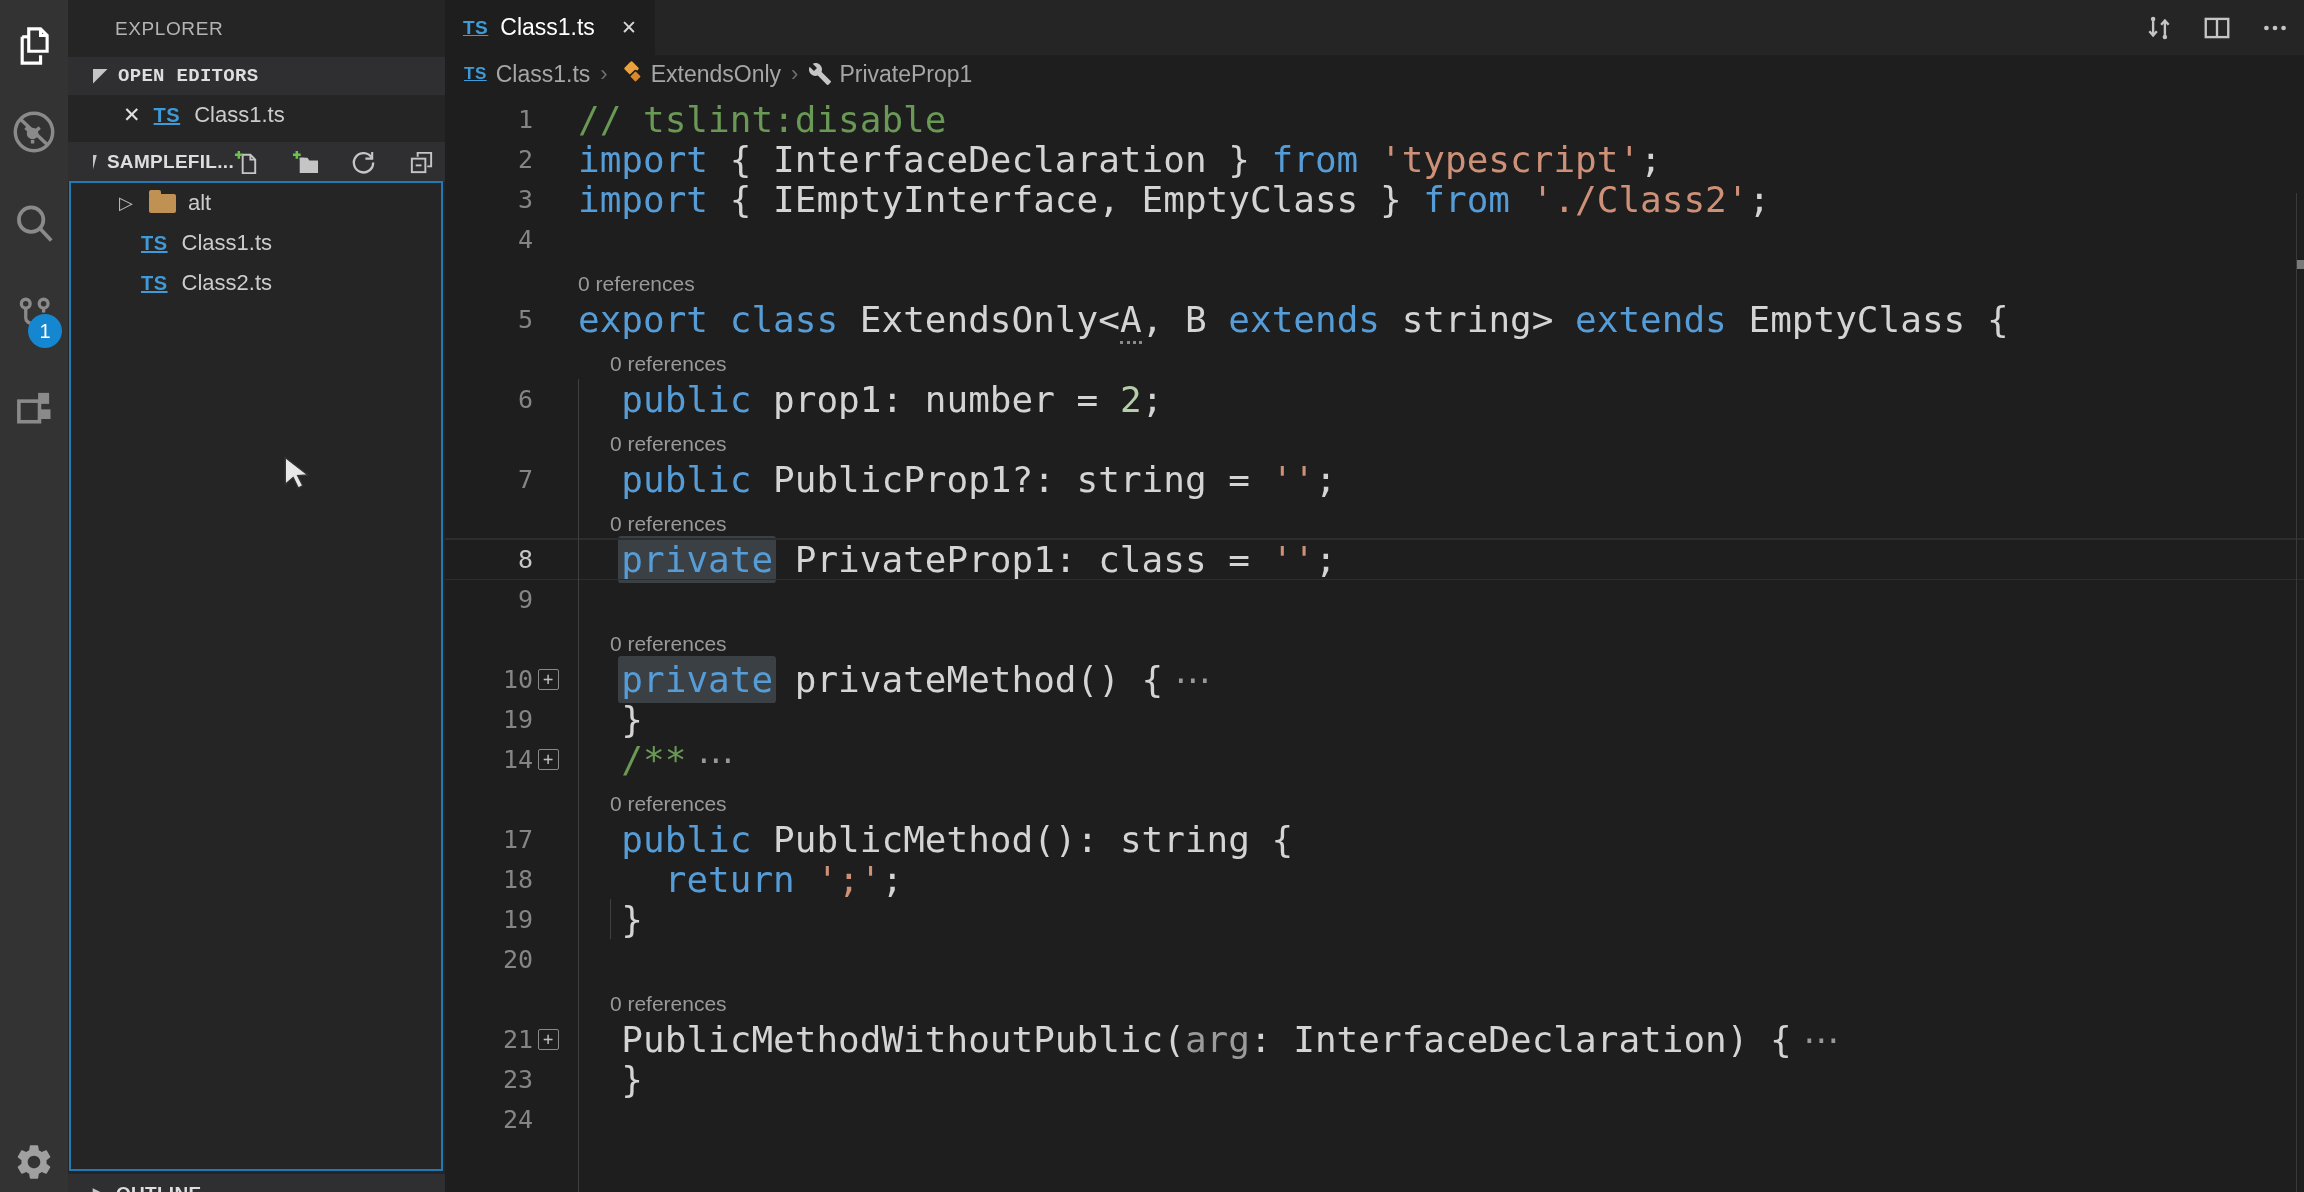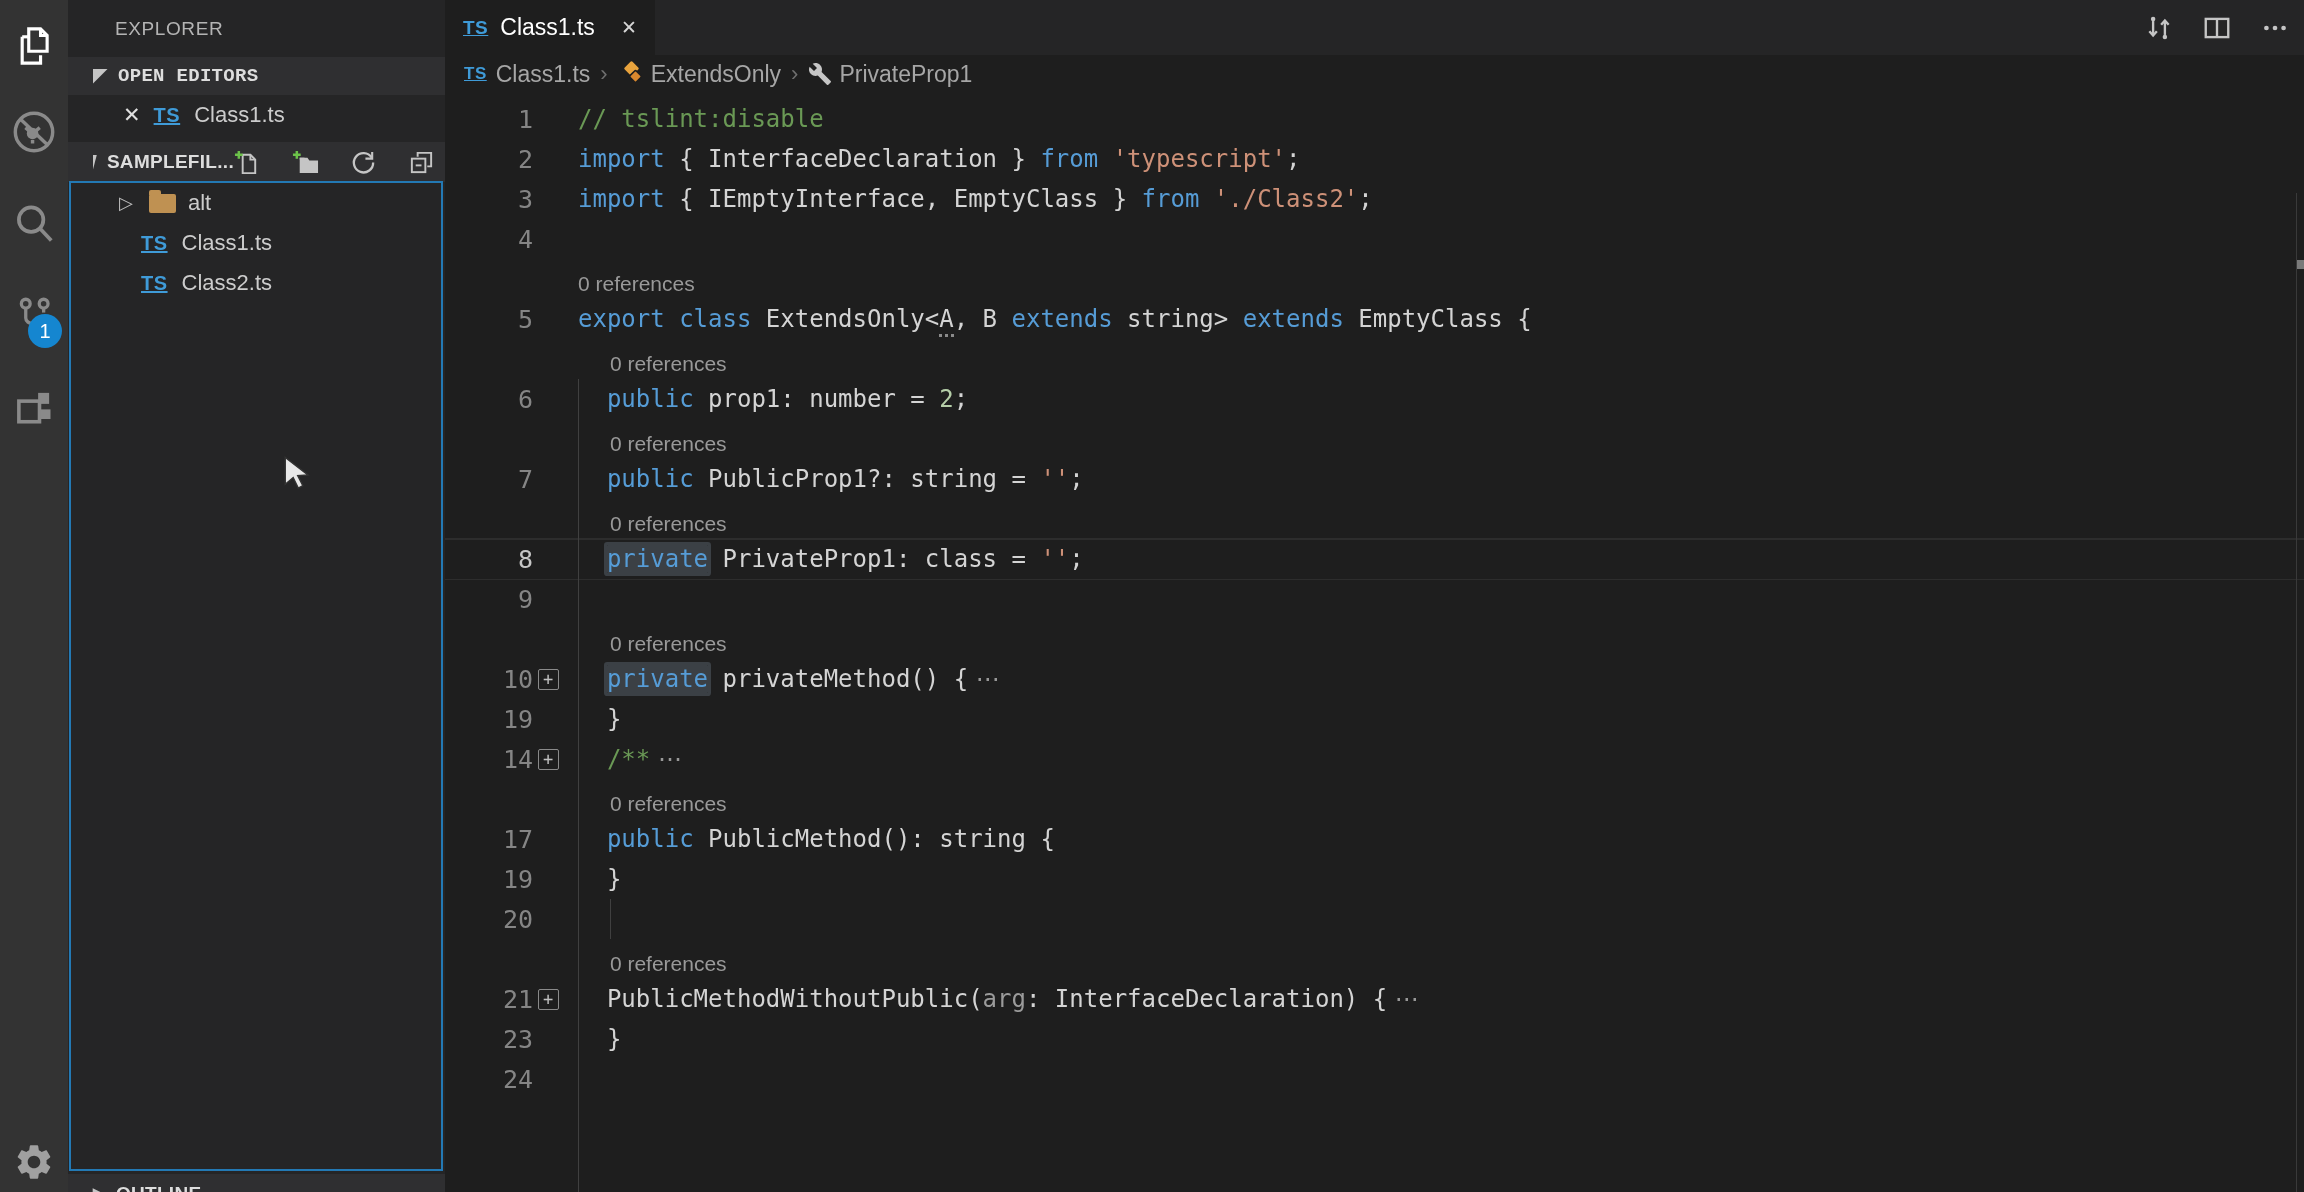--- a/index.html
+++ b/index.html
@@ -65,21 +65,21 @@
   .bc-icon{margin-right:7px;display:flex;}
 
   .editor-body{position:absolute;left:445px;right:0;top:93px;bottom:0;background:var(--editor-bg);padding-top:6px;overflow:hidden;}
   .row{position:relative;height:40px;display:flex;align-items:center;white-space:pre;}
   .ln{width:88px;text-align:right;font-family:"DejaVu Sans Mono","Liberation Mono",monospace;
       font-size:25px;color:var(--line-number);flex:none;cursor:pointer;}
   .ln.active{color:var(--line-number-active);}
   .foldcol{width:30px;flex:none;display:flex;align-items:center;justify-content:center;}
   .fold-btn{width:21px;height:21px;border:1.5px solid #8a8a8a;border-radius:2px;color:#c0c0c0;background:var(--editor-bg);
     font-family:"DejaVu Sans Mono",monospace;font-size:17px;line-height:17px;display:flex;align-items:center;justify-content:center;cursor:pointer;}
-  .codetext{font-family:"DejaVu Sans Mono","Liberation Mono",monospace;font-size:24px;margin-left:15px;cursor:text;}
+  .codetext{font-family:"DejaVu Sans Mono","Liberation Mono",monospace;font-size:36px;margin-left:15px;cursor:text;}
   .seg-kw{color:var(--keyword);} .seg-id{color:var(--identifier);} .seg-str{color:var(--string);}
   .seg-num{color:var(--number-literal);} .seg-comment{color:var(--comment);} .seg-pun{color:var(--identifier);}
   .seg-param{color:var(--parameter);} .seg-ellip{color:#999999;font-family:"DejaVu Sans",sans-serif;}
   .hl{background:var(--word-highlight);box-shadow:0 0 0 3px var(--word-highlight);border-radius:1px;}
   .udots{border-bottom:3px dotted #8a8a8a;padding-bottom:1px;}
   .row.current::before,.row.current::after{content:"";position:absolute;left:0;right:0;height:1.5px;background:var(--current-line-border);}
   .row.current::before{top:-1px;} .row.current::after{bottom:-1px;}
   .row.lens{align-items:flex-end;padding-bottom:3px;}
   .lens-label{font-size:21px;color:var(--codelens);cursor:pointer;}
   .lens-gutter{width:133px;flex:none;}
@@ -282,20 +282,21 @@
       <div class="row "><div class="ln">7</div><div class="foldcol"></div><pre class="codetext"><span class="seg-pun">  </span><span class="seg-kw">public</span><span class="seg-pun"> </span><span class="seg-id">PublicProp1?: string = </span><span class="seg-str">''</span><span class="seg-pun">;</span></pre></div>
       <div class="row lens"><div class="lens-gutter"></div><span class="lens-label" style="margin-left: 31.9px;">0 references</span></div>
       <div class="row  current"><div class="ln active">8</div><div class="foldcol"></div><pre class="codetext"><span class="seg-pun">  </span><span class="seg-kw hl">private</span><span class="seg-pun"> </span><span class="seg-id">PrivateProp1: class = </span><span class="seg-str">''</span><span class="seg-pun">;</span></pre></div>
       <div class="row "><div class="ln">9</div><div class="foldcol"></div><pre class="codetext"></pre></div>
       <div class="row lens"><div class="lens-gutter"></div><span class="lens-label" style="margin-left: 31.9px;">0 references</span></div>
       <div class="row "><div class="ln">10</div><div class="foldcol"><span class="fold-btn">+</span></div><pre class="codetext"><span class="seg-pun">  </span><span class="seg-kw hl">private</span><span class="seg-pun"> </span><span class="seg-id">privateMethod() {</span><span class="seg-ellip"> ⋯</span></pre></div>
       <div class="row "><div class="ln">19</div><div class="foldcol"></div><pre class="codetext"><span class="seg-pun">  }</span></pre></div>
       <div class="row "><div class="ln">14</div><div class="foldcol"><span class="fold-btn">+</span></div><pre class="codetext"><span class="seg-comment">  /**</span><span class="seg-ellip"> ⋯</span></pre></div>
       <div class="row lens"><div class="lens-gutter"></div><span class="lens-label" style="margin-left: 31.9px;">0 references</span></div>
       <div class="row "><div class="ln">17</div><div class="foldcol"></div><pre class="codetext"><span class="seg-pun">  </span><span class="seg-kw">public</span><span class="seg-pun"> </span><span class="seg-id">PublicMethod(): string {</span></pre></div>
+      <div class="row "><div class="ln">18</div><div class="foldcol"></div><pre class="codetext"><span class="seg-pun">    </span><span class="seg-kw">return</span><span class="seg-pun"> </span><span class="seg-str">';'</span><span class="seg-pun">;</span></pre></div>
       <div class="row "><div class="ln">19</div><div class="foldcol"></div><pre class="codetext"><span class="seg-pun">  }</span></pre></div>
       <div class="row "><div class="ln">20</div><div class="foldcol"></div><pre class="codetext"></pre></div>
       <div class="row lens"><div class="lens-gutter"></div><span class="lens-label" style="margin-left: 31.9px;">0 references</span></div>
       <div class="row "><div class="ln">21</div><div class="foldcol"><span class="fold-btn">+</span></div><pre class="codetext"><span class="seg-pun">  </span><span class="seg-id">PublicMethodWithoutPublic(</span><span class="seg-param">arg</span><span class="seg-id">: InterfaceDeclaration) {</span><span class="seg-ellip"> ⋯</span></pre></div>
       <div class="row "><div class="ln">23</div><div class="foldcol"></div><pre class="codetext"><span class="seg-pun">  }</span></pre></div>
       <div class="row "><div class="ln">24</div><div class="foldcol"></div><pre class="codetext"></pre></div>
     </div>
   <div class="guide" style="left:133px;top:286px;height:813px"></div>
   <div class="guide" style="left:165px;top:806px;height:40px"></div>
   <div class="ruler-border"></div>

